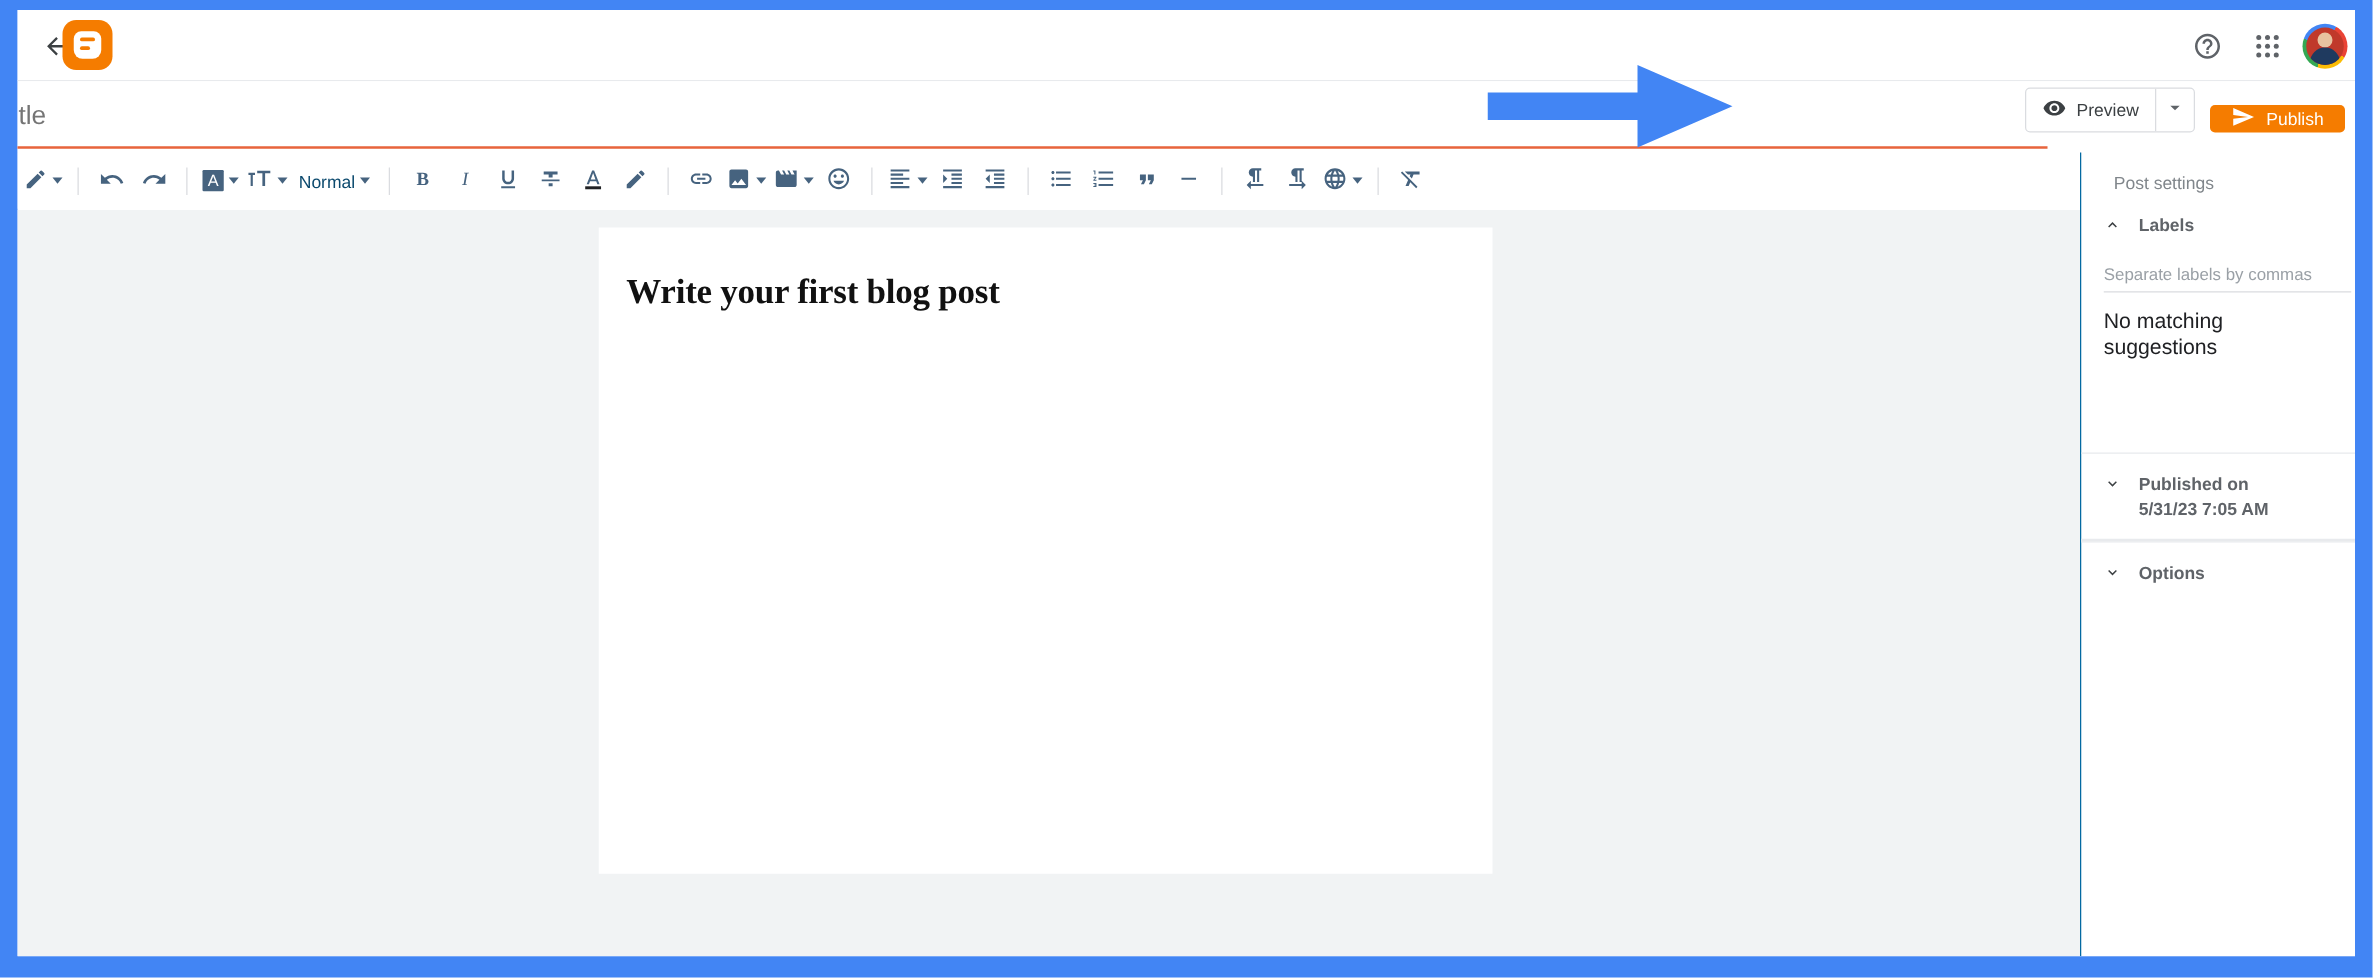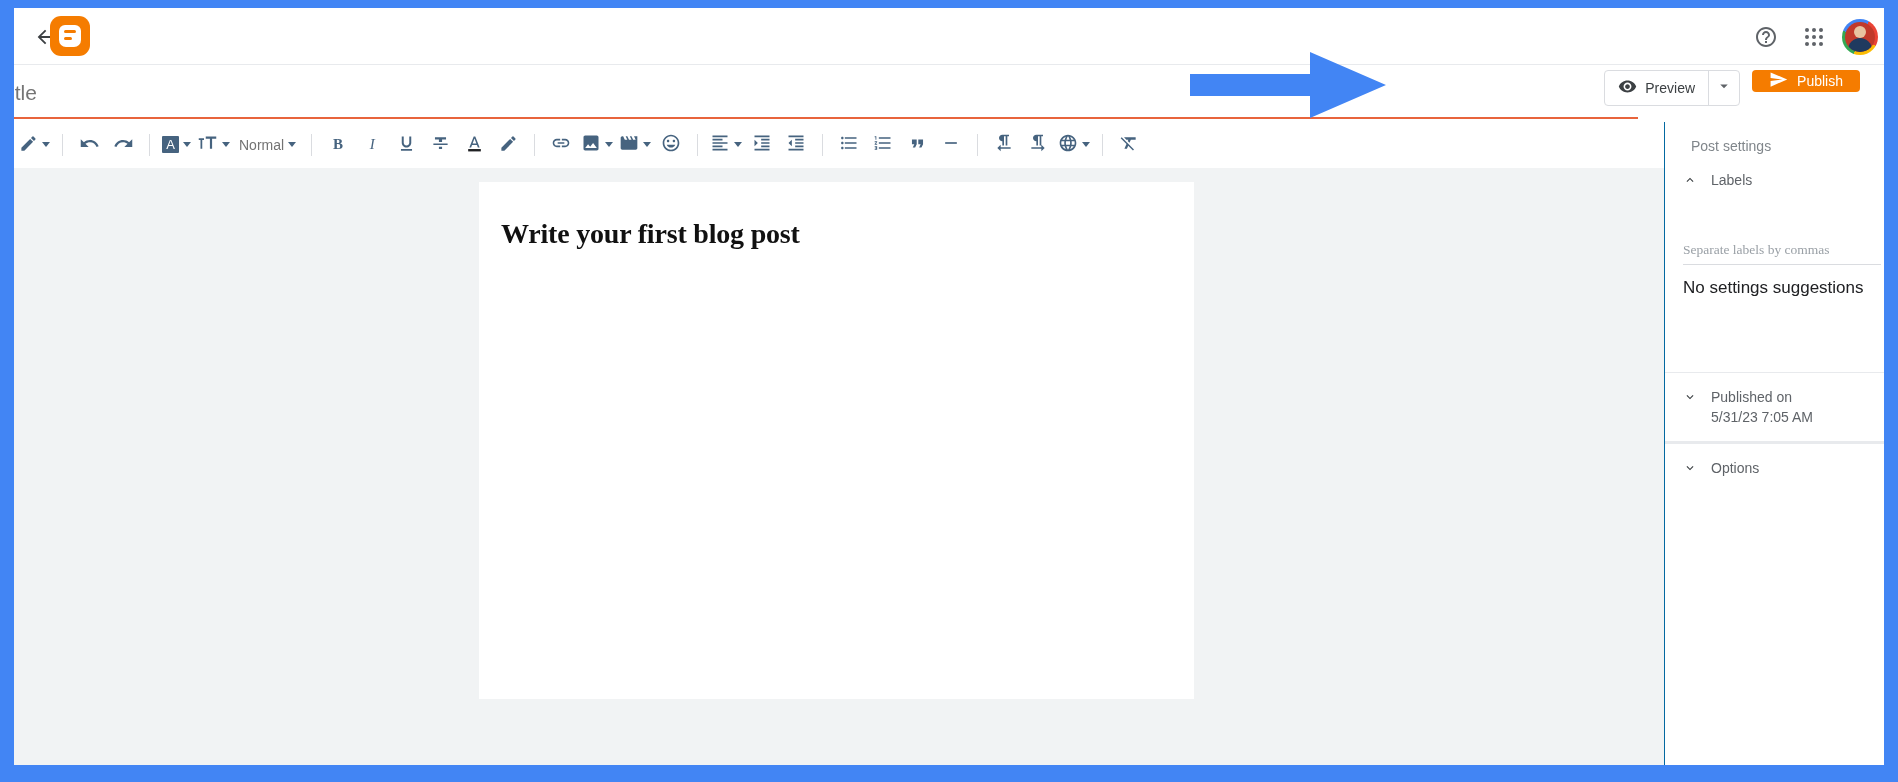--- a/index.html
+++ b/index.html
@@ -169,22 +169,22 @@
     position: absolute;
     left: -16px; top: 52px;
     width: 1640px;
     height: 2px;
     background: #e8643c;
   }
 
   
   .actions {
     position: absolute;
-    right: 24px; top: 62px;
-    display: flex; align-items: flex-start; gap: 12px;
+    right: 8px; top: 62px;
+    display: flex; align-items: flex-end; gap: 12px;
     z-index: 6;
   }
   .preview-group {
     display: flex;
     align-items: stretch;
     border: 1px solid #dadce0;
     border-radius: 4px;
     height: 34px;
     background: #fff;
     overflow: hidden;
@@ -247,21 +247,21 @@
     border-top: 5px solid #46637f;
     margin-left: 4px;
   }
   .tb-sep {
     width: 1px; height: 22px;
     background: #dadce0;
     margin: 0 9px;
   }
   .tb-style {
     padding: 0 6px;
-    color: #737373;
+    color: #0c4a6e;
   }
   .tb-bold { font-weight: bold; font-size: 15px; font-family: "Liberation Serif", serif; }
   .tb-italic { font-style: italic; font-size: 15px; font-family: "Liberation Serif", serif; }
   .letterA-box {
     background: #46637f;
     color: #fff;
     width: 17px; height: 17px;
     display: flex; align-items: center; justify-content: center;
     font-size: 13px;
     font-weight: 500;
@@ -308,20 +308,21 @@
     font-size: 14px;
     color: #80868b;
     padding: 16px 0 2px 10px;
   }
   .panel-row {
     display: flex;
     align-items: flex-start;
     gap: 14px;
     padding: 14px 0 14px 2px;
     cursor: pointer;
+    font-weight: bold;
   }
   .panel-row .chev {
     width: 14px; height: 20px;
     display: flex; align-items: center; justify-content: center;
     flex: none;
   }
   .panel-row .chev svg { fill: #3c4043; }
   .panel-row .label {
     font-size: 14px;
     color: #5f6368;
@@ -337,22 +338,21 @@
   }
   .labels-input {
     width: 198px;
     border: none;
     border-bottom: 1px solid #dadce0;
     outline: none;
     font-size: 13.5px;
     color: #3c4043;
     padding: 2px 0 6px 0;
     background: transparent;
-    font-family: Liberation Serif, serif;
-    margin-top: 30px;
+    font-family: Liberation Sans, sans-serif;
   }
   .labels-input::placeholder { color: #9aa0a6; }
   .no-match {
     font-size: 17px;
     color: #202124;
     line-height: 21px;
     padding-top: 12px;
   }
   .labels-spacer { height: 56px; }
 
@@ -669,21 +669,21 @@
       <span class="chev">
         <svg width="16" height="16" viewBox="0 0 24 24">
             <path d="M7.41 15.41L12 10.83l4.59 4.58L18 14l-6-6-6 6z"></path>
           </svg>
       </span>
       <span class="label">Labels</span>
     </div>
 
     <div class="labels-body">
       <input class="labels-input" type="text" placeholder="Separate labels by commas" style="">
-      <div class="no-match">No settings suggestions</div>
+      <div class="no-match">No matching suggestions</div>
     </div>
 
     <div class="labels-spacer"></div>
     <div class="panel-divider"></div>
 
     <div class="panel-row">
       <span class="chev">
         <svg width="16" height="16" viewBox="0 0 24 24">
             <path d="M7.41 8.59L12 13.17l4.59-4.58L18 10l-6 6-6-6z"></path>
           </svg>

